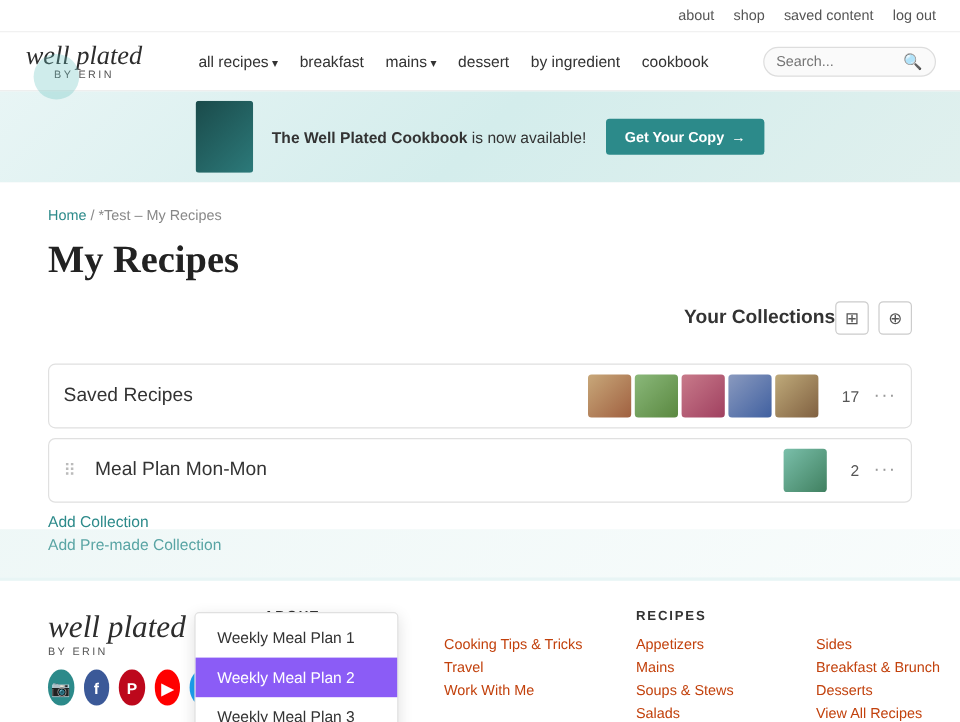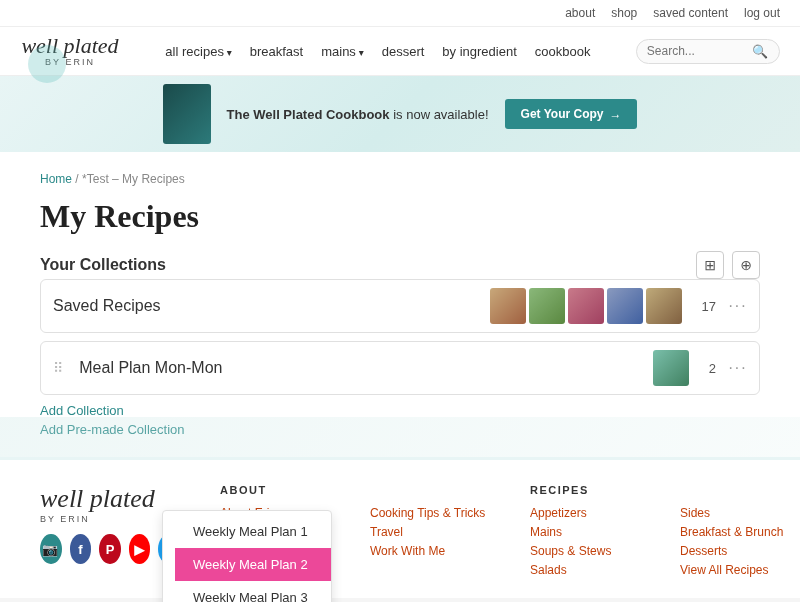--- a/index.html
+++ b/index.html
@@ -31,21 +31,21 @@
     .banner-text { font-size: 13px; color: #333; }
     .banner-text strong { font-weight: bold; }
     .banner-btn { background: #2c8a8a; color: #fff; padding: 8px 16px; border-radius: 3px; font-size: 12px; font-weight: bold; display: flex; align-items: center; gap: 6px; cursor: pointer; text-decoration: none; }
     .banner-btn::after { content: '→'; }
 
     
     .main { background: #fff; padding: 20px 40px; min-height: 300px; position: relative; }
     .breadcrumb { font-size: 12px; color: #888; margin-bottom: 12px; }
     .breadcrumb a { color: #2c8a8a; text-decoration: none; }
     .page-title { font-size: 32px; font-weight: bold; color: #222; margin-bottom: 16px; font-family: Georgia, serif; }
-    .collections-header { display: flex; align-items: center; justify-content: space-between; margin-bottom: 0; }
+    .collections-header { display: flex; align-items: center; justify-content: flex-end; margin-bottom: 24px; }
     .collections-title { font-size: 16px; font-weight: bold; color: #333; }
     .collections-actions { display: flex; gap: 8px; align-items: center; }
     .icon-btn { width: 28px; height: 28px; border: 1px solid #ccc; border-radius: 4px; display: flex; align-items: center; justify-content: center; cursor: pointer; background: #fff; font-size: 14px; color: #555; }
 
     
     .collection-row { display: flex; align-items: center; border: 1px solid #e0e0e0; border-radius: 6px; padding: 8px 12px; margin-bottom: 8px; gap: 12px; background: #fff; }
     .collection-name { font-size: 16px; font-weight: 500; flex: 1; }
     .collection-images { display: flex; gap: 3px; }
     .img-placeholder { width: 36px; height: 36px; border-radius: 3px; background: #ddd; overflow: hidden; }
     .img-p1 { background: linear-gradient(135deg, #c8a87a, #a06040); }
@@ -58,22 +58,22 @@
     .dots-btn { color: #999; cursor: pointer; font-size: 16px; letter-spacing: 1px; }
 
     .drag-handle { color: #bbb; margin-right: 4px; font-size: 14px; cursor: grab; }
 
     
     .add-links { margin-top: 8px; display: flex; flex-direction: column; gap: 4px; }
     .add-links a { font-size: 13px; color: #2c8a8a; text-decoration: none; cursor: pointer; }
 
     
     .dropdown-menu { position: absolute; left: 162px; top: 358px; background: #fff; border: 1px solid #e0e0e0; border-radius: 4px; box-shadow: 0 4px 12px rgba(0,0,0,0.12); z-index: 100; padding: 4px 0; min-width: 170px; }
-    .dropdown-item { padding: 9px 18px; font-size: 13px; cursor: pointer; color: #333; margin-left: 12px; }
-    .dropdown-item:hover, .dropdown-item.active { background: #ec4899; color: #fff; }
+    .dropdown-item { padding: 9px 18px; font-size: 13px; cursor: pointer; color: #333; }
+    .dropdown-item:hover, .dropdown-item.active { background: #8b5cf6; color: #fff; }
 
     
     .footer { background: #fff; border-top: 3px solid #e8f5f5; padding: 24px 40px 16px; display: flex; gap: 40px; align-items: flex-start; }
     .footer-logo { min-width: 140px; }
     .footer-logo-text { font-family: Georgia, serif; font-style: italic; font-size: 26px; color: #2d2d2d; }
     .footer-logo-sub { font-size: 9px; letter-spacing: 2px; color: #555; text-transform: uppercase; margin-bottom: 10px; }
     .footer-icons { display: flex; gap: 8px; margin-top: 10px; }
     .social-icon { width: 30px; height: 30px; border-radius: 50%; display: flex; align-items: center; justify-content: center; color: #fff; font-size: 13px; font-weight: bold; cursor: pointer; }
     .si-ig { background: #2c8a8a; }
     .si-fb { background: #3b5998; }

